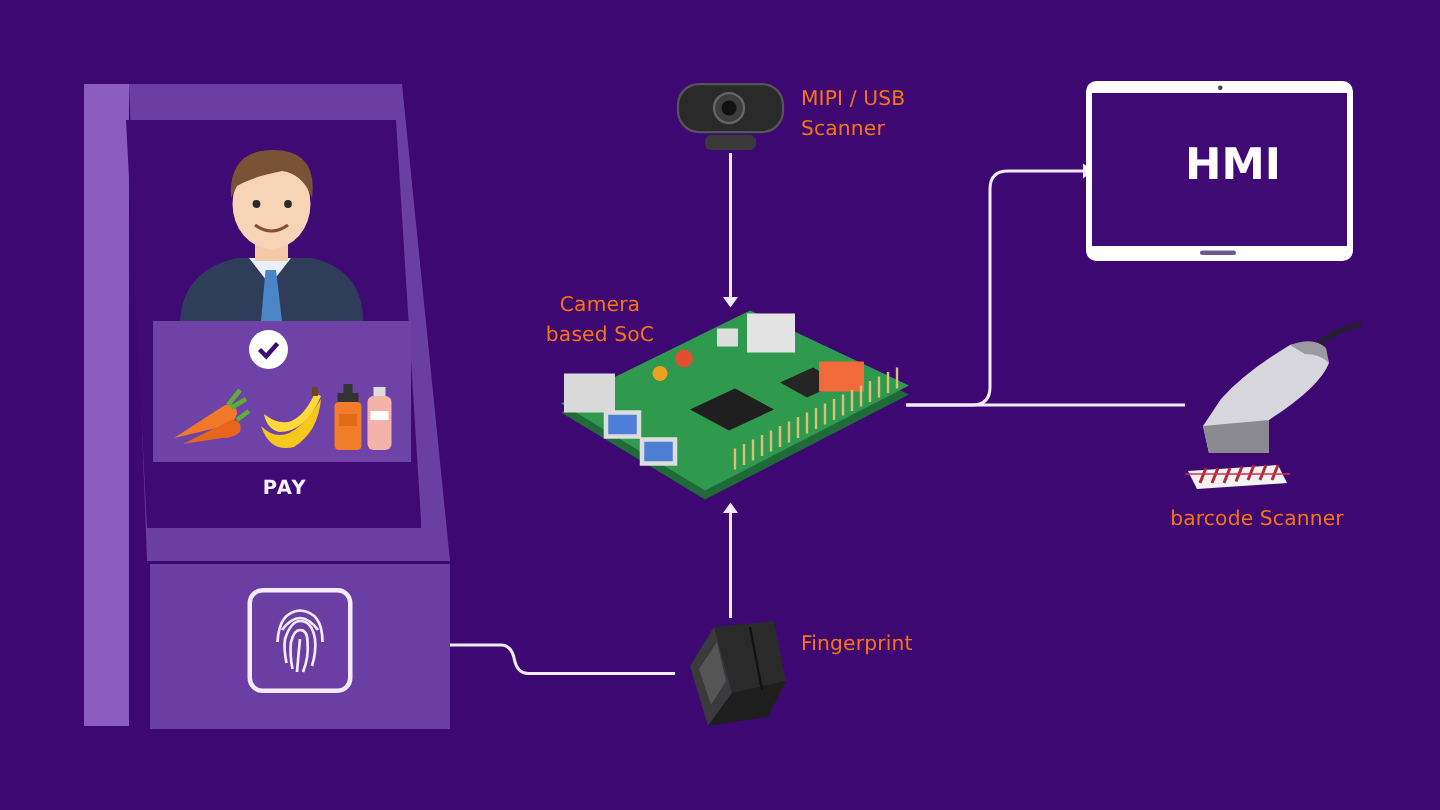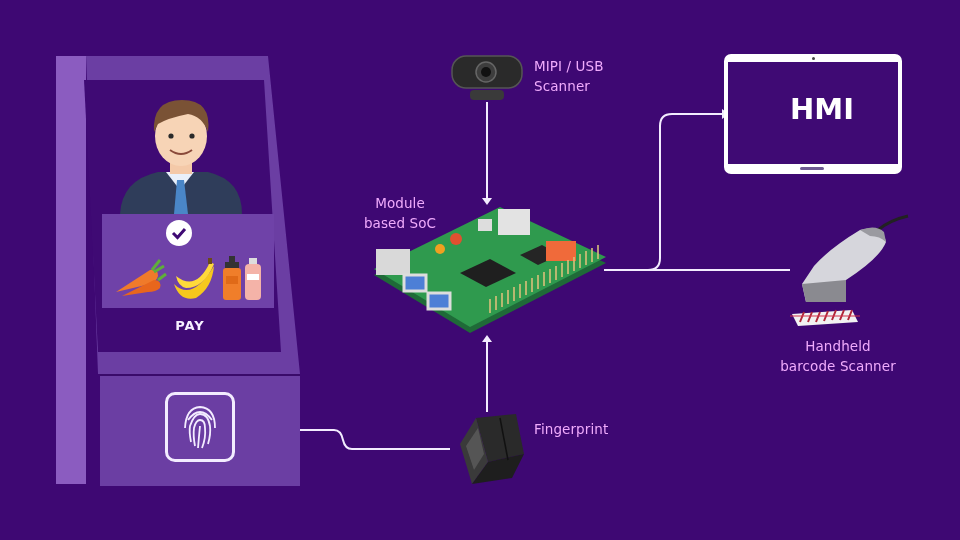--- a/index.html
+++ b/index.html
@@ -1,18 +1,18 @@
 <!DOCTYPE html>
 <html><head>
 <meta charset="utf-8">
 <style>
   html,body{margin:0;padding:0;}
   body{width:960px;height:540px;background:#3e0873;position:relative;overflow:hidden;font-family:"DejaVu Sans","Liberation Sans",sans-serif;color:#f3ecff;}
   .abs{position:absolute;}
-  .label{font-size:13.5px;line-height:20px;color:#f0abfc;letter-spacing:0.1px;}
+  .label{font-size:13.5px;line-height:20px;color:#f97316;letter-spacing:0.1px;}
   svg{position:absolute;overflow:visible;}
   
   .kiosk-side{left:56px;top:56px;width:30px;height:428px;background:#8b5cc0;}
   .kiosk-upper{left:68px;top:56px;width:232px;height:318px;background:#6b3ea3;clip-path:polygon(0 0,200px 0,232px 318px,30px 318px,18px 0);}
   .kiosk-lower{left:100px;top:374px;width:200px;height:110px;background:#6b3ea3;border-top:2px solid #3a0b6a;}
   .screen{left:84px;top:80px;width:197px;height:272px;background:#3f0a74;clip-path:polygon(0 0,180px 0,197px 272px,14px 272px);}
   .cart-panel{left:102px;top:214px;width:172px;height:94px;background:#6f42a8;}
   .pay-label{left:120px;top:318px;width:140px;text-align:center;font-weight:bold;font-size:13px;letter-spacing:1px;color:#f6f0ff;}
   .check{left:166px;top:220px;width:26px;height:26px;border-radius:50%;background:#fff;}
   .fp-box{left:165px;top:392px;width:70px;height:70px;border:3px solid #f3ecff;border-radius:10px;box-sizing:border-box;}
@@ -104,21 +104,21 @@
   <circle cx="36" cy="20" r="10" fill="#3d3d3d" stroke="#666" stroke-width="1.5"></circle>
   <circle cx="36" cy="20" r="5" fill="#111"></circle>
   <rect x="20" y="38" width="34" height="10" rx="4" fill="#3a3a3a"></rect>
 </svg>
 <div class="abs label" style="left:534px;top:56px;">
   <div>MIPI / USB</div>
   <div>Scanner</div>
 </div>
 
 <div class="abs label" style="left:352px;top:193px;text-align:center;width:96px;">
-  <div>Module</div>
+  <div>Camera</div>
   <div>based SoC</div>
 </div>
 <svg width="240" height="130" style="left:370px;top:205px;">
   <polygon points="4,70 130,8 236,58 100,128" fill="#1f6a38"></polygon>
   <polygon points="4,64 130,2 236,52 100,122" fill="#2f9a4e"></polygon>
   <rect x="6" y="44" width="34" height="26" fill="#d9d9d9"></rect>
   <rect x="34" y="70" width="22" height="16" fill="#4d7fd6" stroke="#ddd" stroke-width="3"></rect>
   <rect x="58" y="88" width="22" height="16" fill="#4d7fd6" stroke="#ddd" stroke-width="3"></rect>
   <polygon points="90,68 120,54 146,68 116,82" fill="#1f1f1f"></polygon>
   <polygon points="150,50 172,40 190,50 168,60" fill="#252525"></polygon>
@@ -143,21 +143,20 @@
   <path d="M24 56 Q40 38 70 20 Q92 14 96 32 Q90 48 56 70 L56 92 L16 92 L12 74 Z" fill="#d6d6dc"></path>
   <path d="M12 74 L56 70 L56 92 L16 92 Z" fill="#8a8a90"></path>
   <path d="M70 20 Q86 14 94 22 L96 32 Q90 26 80 26 Z" fill="#9a9aa0"></path>
   <polygon points="2,104 62,100 68,112 8,116" fill="#f2f2f2"></polygon>
   <g stroke="#b0283a" stroke-width="2">
       <path d="M10 112 L14 102 M18 112 L22 102 M26 112 L30 102 M34 111 L38 101 M42 110 L46 100 M50 110 L54 100 M58 110 L62 100"></path>
     </g>
   <path d="M0 106 L70 106" stroke="#d0304a" stroke-width="1"></path>
 </svg>
 <div class="abs label" style="left:764px;top:336px;text-align:center;width:148px;">
-  <div>Handheld</div>
   <div>barcode Scanner</div>
 </div>
 
 <svg width="72" height="70" style="left:454px;top:414px;">
   <polygon points="22,4 62,0 70,40 34,48" fill="#2a2a2a"></polygon>
   <polygon points="6,30 22,4 34,48 18,70" fill="#3a3a3a"></polygon>
   <polygon points="18,70 34,48 70,40 58,64" fill="#1e1e1e"></polygon>
   <polygon points="12,32 24,14 30,40 20,56" fill="#555"></polygon>
   <path d="M46 4 L54 46" stroke="#111" stroke-width="1.5"></path>
 </svg>

